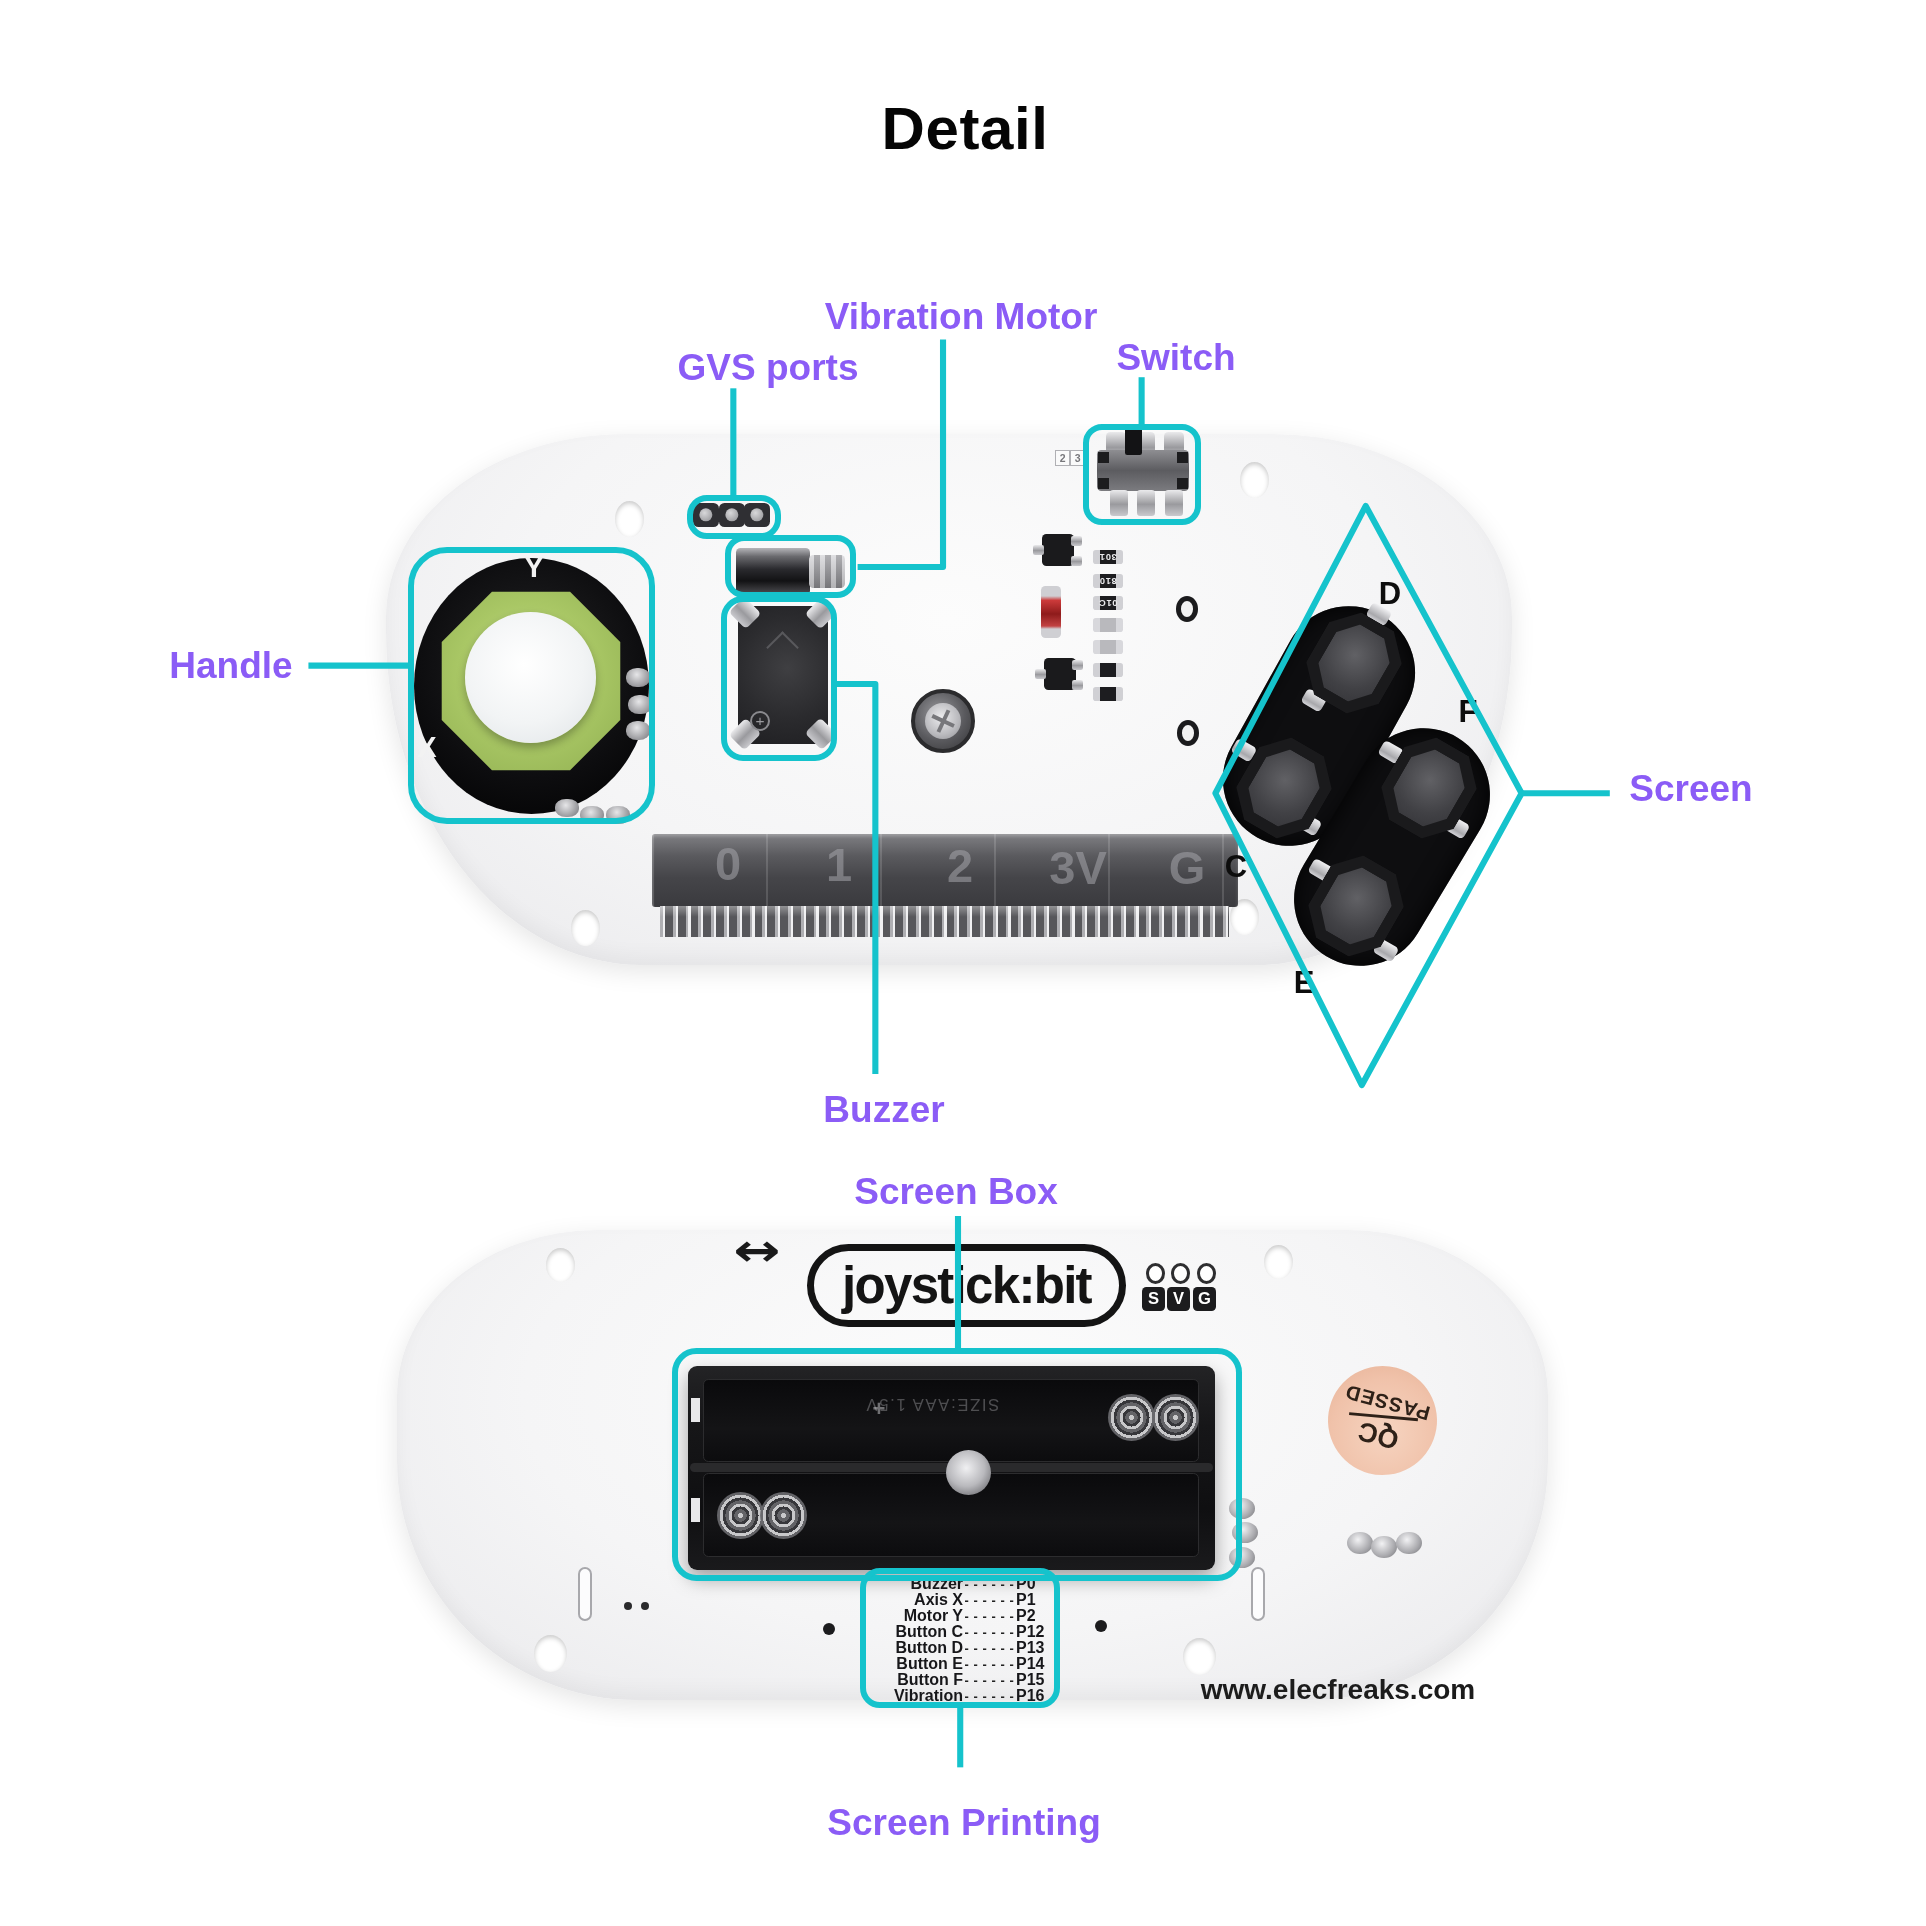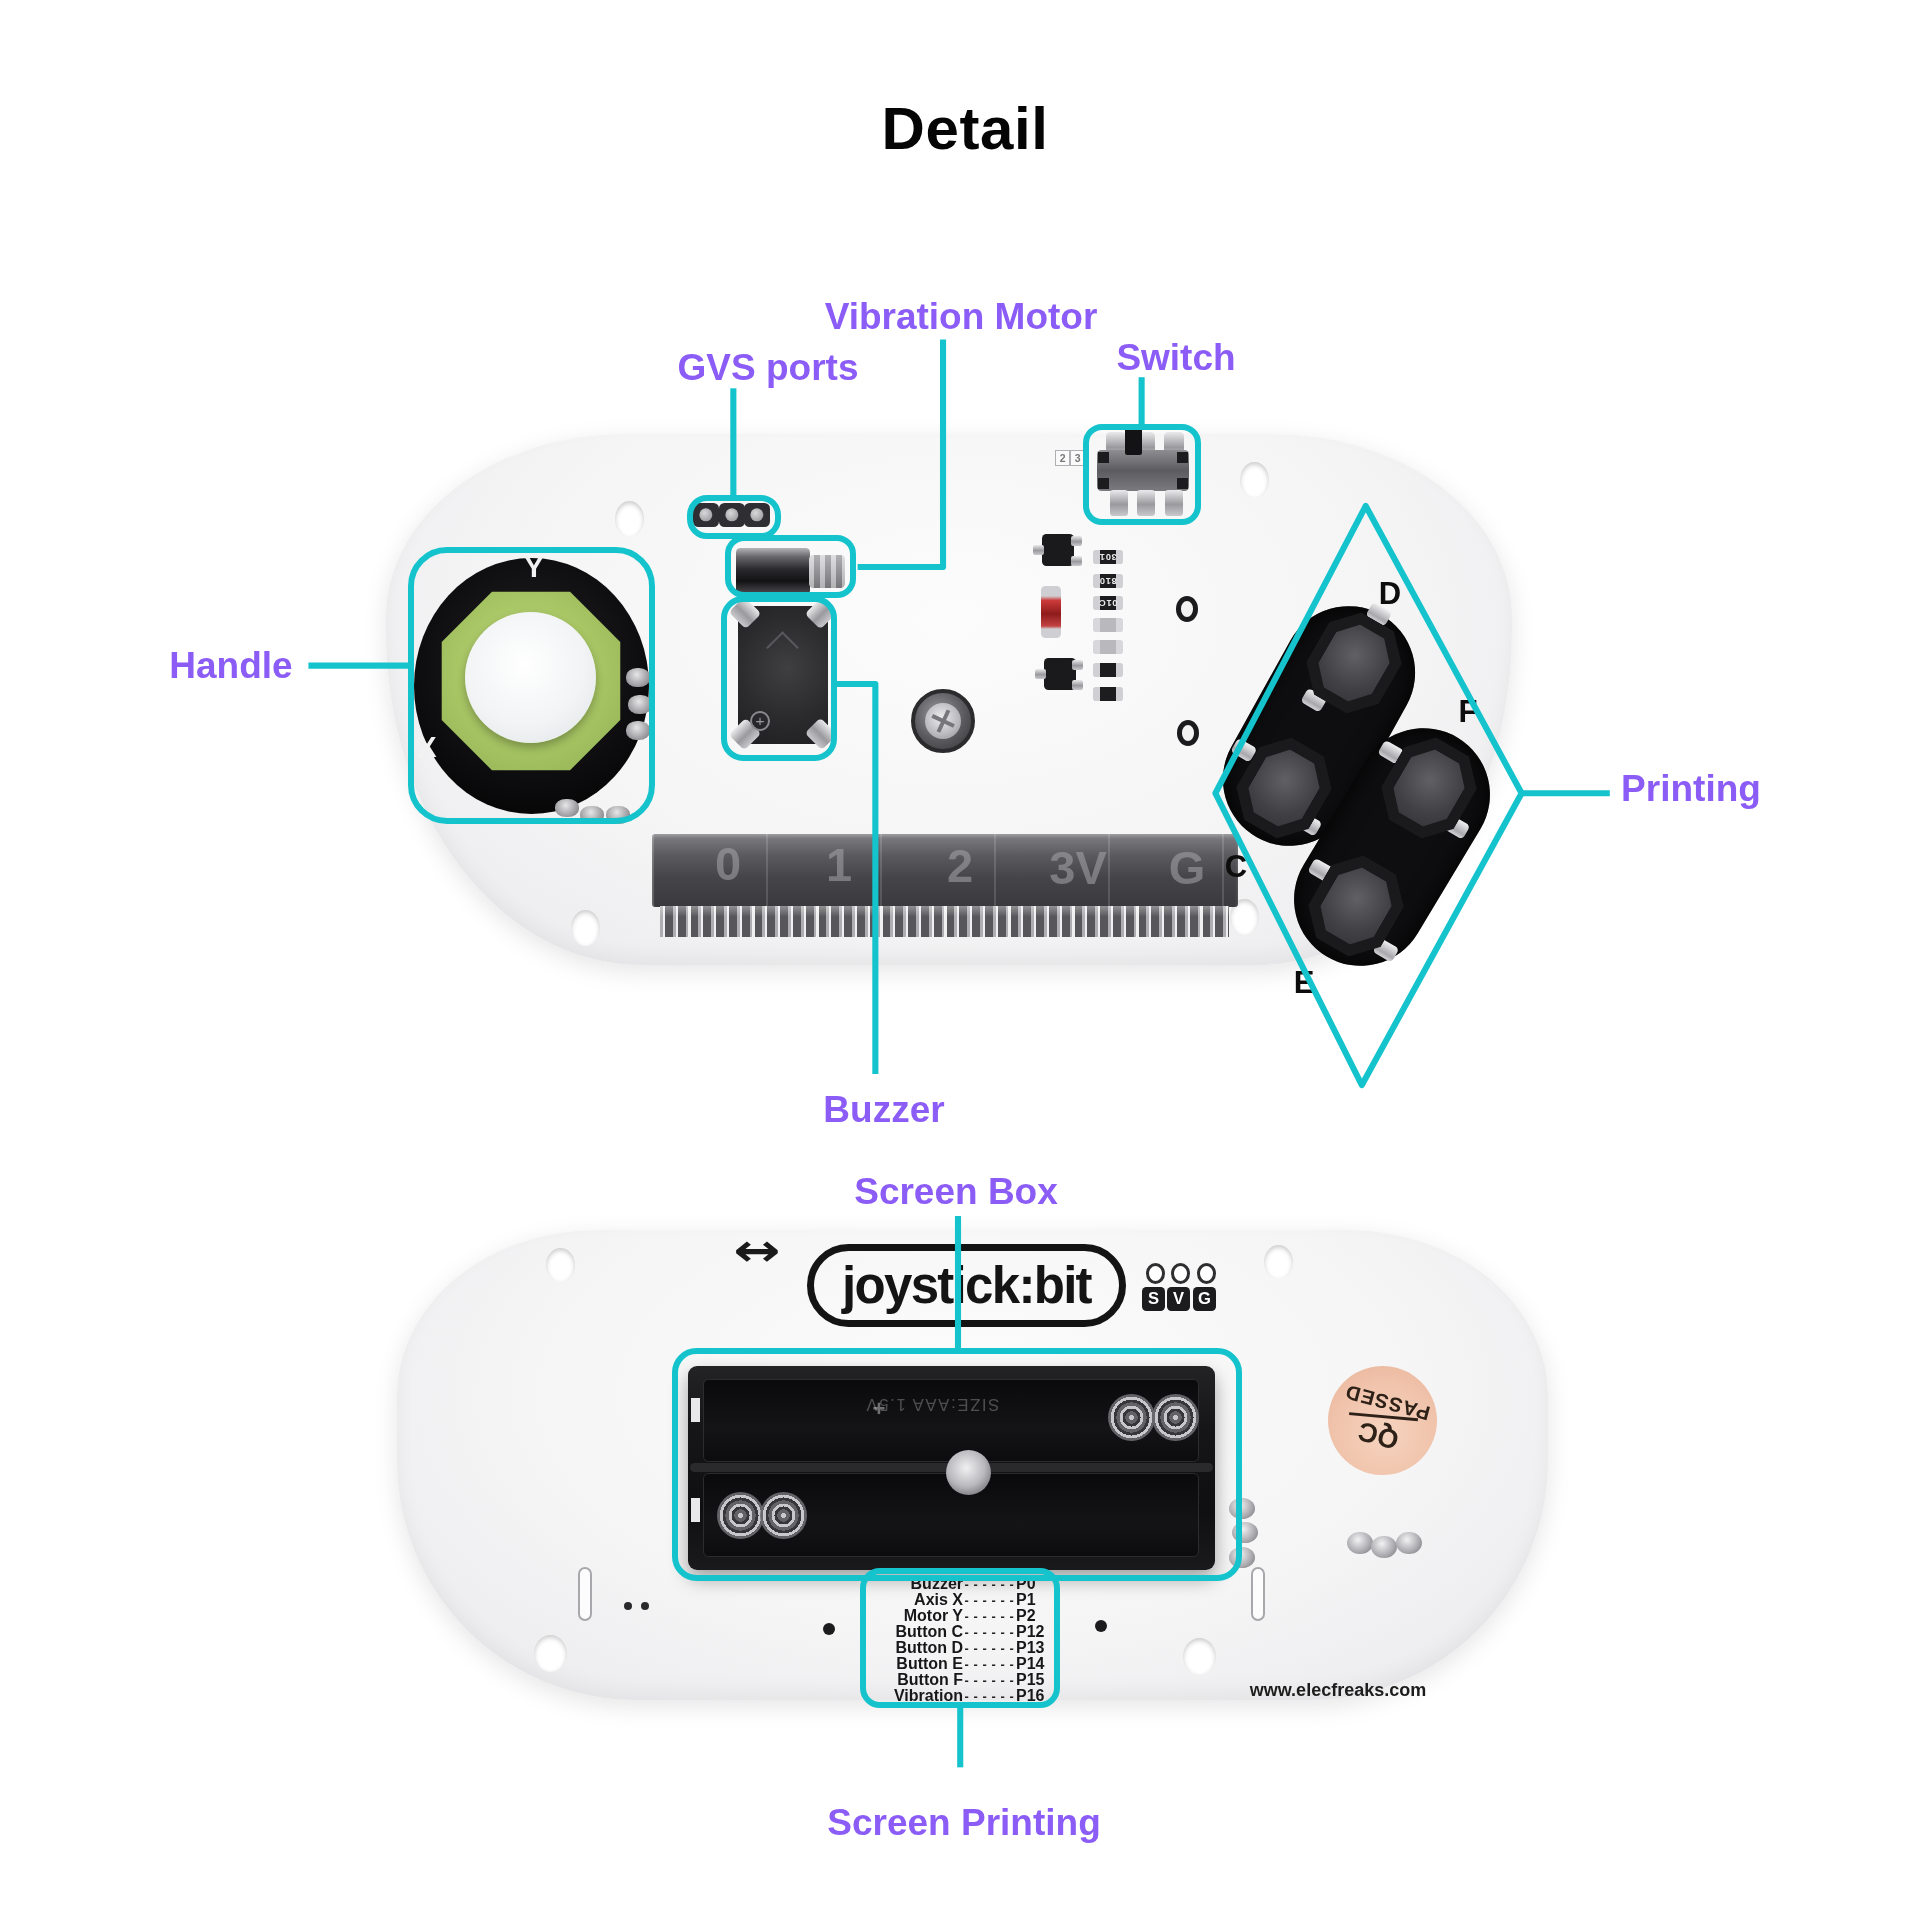--- a/index.html
+++ b/index.html
@@ -307,21 +307,21 @@
       <span class="pin-dashes">- - - - - -</span>
       <span class="pin-id">P15</span>
       </div>
     <div class="pinrow">
       <span class="pin-name">Vibration</span>
       <span class="pin-dashes">- - - - - -</span>
       <span class="pin-id">P16</span>
       </div>
   </div>
 
-  <div class="pcb" style="left:1338px;top:1690px;transform:translate(-50%,-50%);font-size:18px;font-weight:700;
+  <div class="pcb" style="left:1338px;top:1690px;transform:translate(-50%,-50%);font-size:28px;font-weight:700;
        color:#1c1c1c;z-index:3;white-space:nowrap;">www.elecfreaks.com</div>
 
   <div class="tealbox" style="left:672px;top:1348px;width:570px;height:233px;border-radius:24.4px;"></div>
   <div class="tealbox" style="left:860px;top:1568px;width:200px;height:140px;border-radius:20px;"></div>
 
   <svg class="overlay" width="1926" height="1926" viewBox="0 0 3472 3472">
     <path d="M1322 700 L1322 894"></path>
     <path d="M1700 612 L1700 1022 L1546 1022"></path>
     <path d="M2058 680 L2058 767"></path>
     <path d="M556 1200 L737 1200"></path>
@@ -329,19 +329,19 @@
     <path d="M2743 1430 L2902 1430"></path>
     <path d="M1508 1233 L1578 1233 L1578 1936"></path>
     <path d="M1727 2192 L1727 2432"></path>
     <path d="M1731 3076 L1731 3186"></path>
   </svg>
 
   <div class="label" style="left:961px;top:317px;">Vibration Motor</div>
   <div class="label" style="left:1176px;top:358px;">Switch</div>
   <div class="label" style="left:752px;top:368px;margin-left:16px;">GVS ports</div>
   <div class="label" style="left:231px;top:666px;">Handle</div>
-  <div class="label" style="left:1691px;top:789px;">Printing</div>
+  <div class="label" style="left:1691px;top:789px;">Screen</div>
   <div class="label" style="left:884px;top:1110px;">Buzzer</div>
   <div class="label" style="left:956px;top:1192px;">Screen Box</div>
   <div class="label" style="left:964px;top:1823px;">Screen Printing</div>
 
 </div>
 
 
 </body></html>

